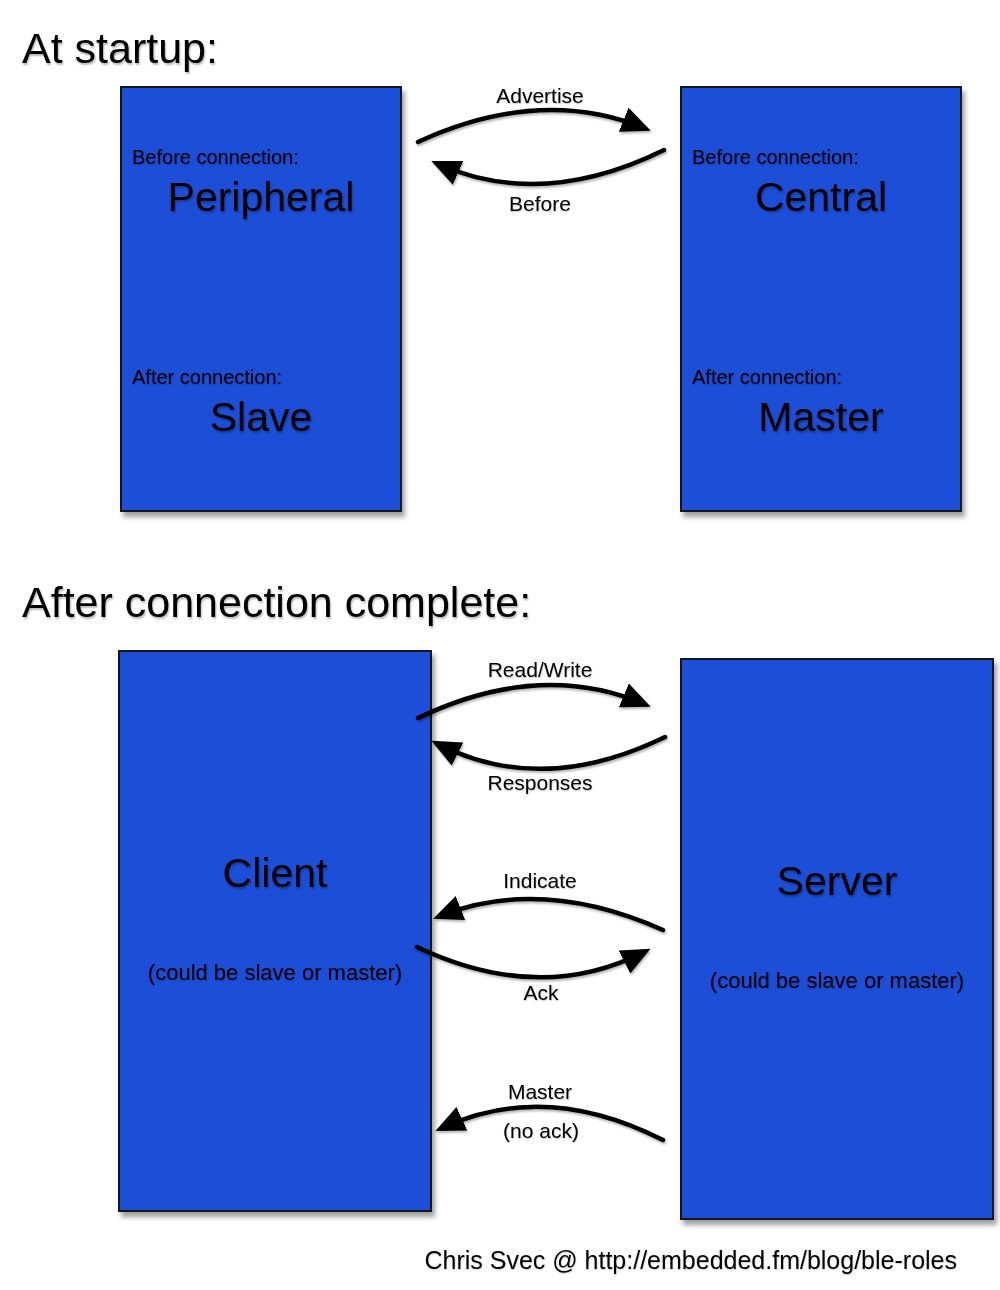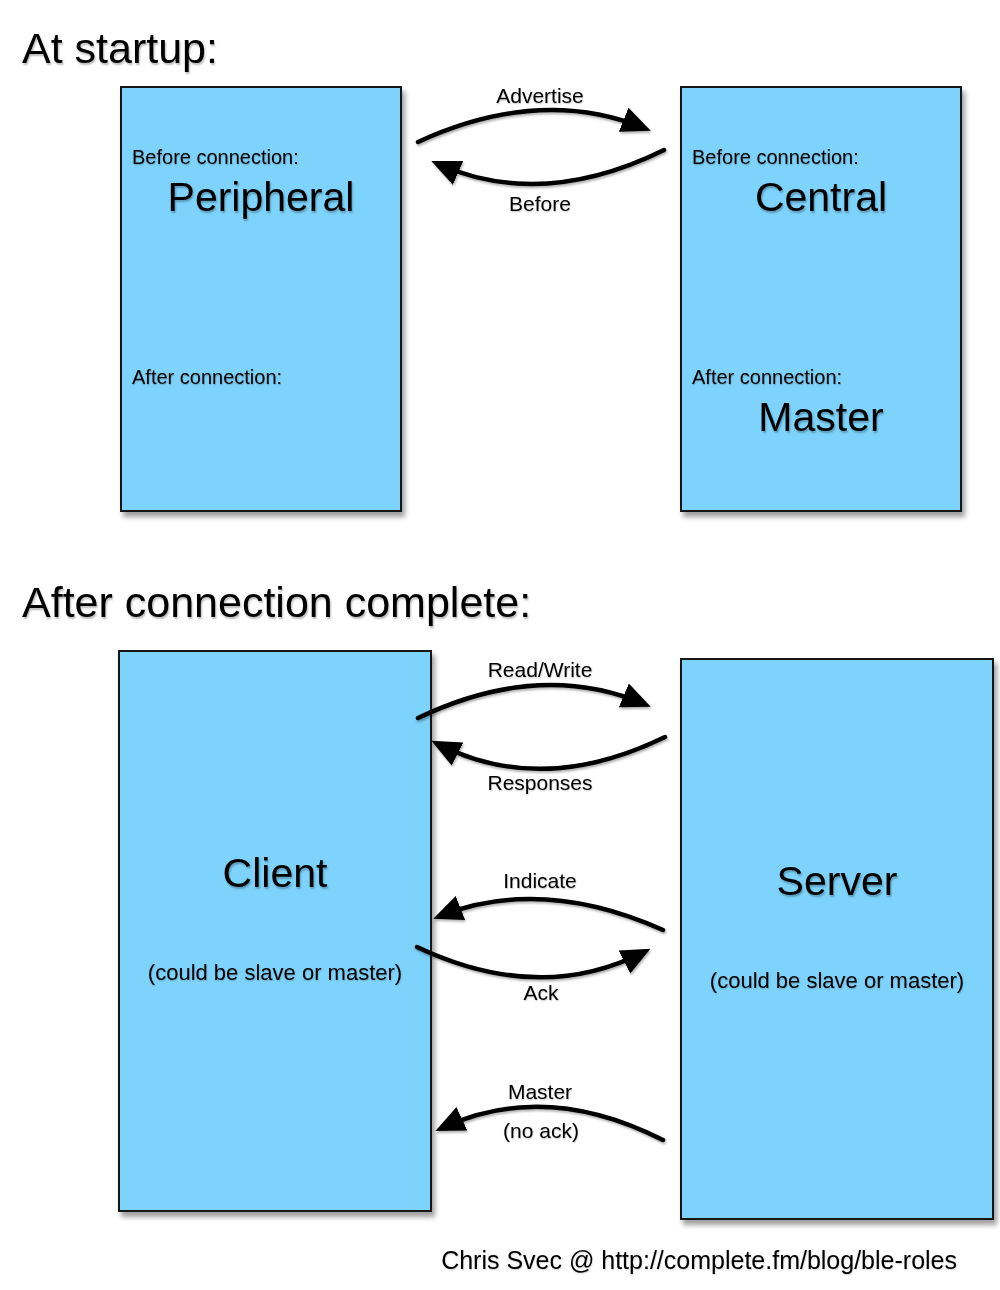--- a/index.html
+++ b/index.html
@@ -22,21 +22,21 @@
     font-size: 43px;
     font-weight: 400;
     letter-spacing: 0px;
     color: #000000;
     text-shadow: 1px 2px 2px rgba(0,0,0,0.28);
     white-space: nowrap;
   }
   .box {
     position: absolute;
     width: 278px;
-    background: #7dd3fc;
+    background: #1d4ed8;
     border: 2px solid #161616;
     box-shadow: 3px 5px 5px rgba(0,0,0,0.38);
   }
   .box-tall1 { height: 422px; }
   .box-tall2 { height: 558px; padding-left: 32px; }
   .conn-label {
     position: absolute;
     left: 10px;
     right: 6px;
     font-size: 20px;
@@ -101,20 +101,21 @@
 <body>
 
 <div class="canvas">
 
   <div class="heading" style="top: 24px;">At startup:</div>
 
   <div class="box box-tall1" style="left: 120px; top: 86px;">
     <div class="conn-label" style="top: 58px;">Before connection:</div>
     <div class="role-name" style="top: 86px;">Peripheral</div>
     <div class="conn-label" style="top: 278px;">After connection:</div>
+    <div class="role-name" style="top: 306px;">Slave</div>
   </div>
 
   <div class="box box-tall1" style="left: 680px; top: 86px;">
     <div class="conn-label" style="top: 58px;">Before connection:</div>
     <div class="role-name" style="top: 86px;">Central</div>
     <div class="conn-label" style="top: 278px;">After connection:</div>
     <div class="role-name" style="top: 306px;">Master</div>
   </div>
 
   <div class="heading" style="top: 578px;">After connection complete:</div>
@@ -154,15 +155,15 @@
   <div class="arrow-label" style="left: 540px; top: 84px;">Advertise</div>
   <div class="arrow-label" style="left: 540px; top: 192px;">Before</div>
 
   <div class="arrow-label" style="left: 540px; top: 658px;">Read/Write</div>
   <div class="arrow-label" style="left: 540px; top: 771px;">Responses</div>
   <div class="arrow-label" style="left: 540px; top: 869px;">Indicate</div>
   <div class="arrow-label" style="left: 541px; top: 981px;">Ack</div>
   <div class="arrow-label" style="left: 540px; top: 1080px;">Master</div>
   <div class="arrow-label" style="left: 541px; top: 1119px; text-align: center;">(no ack)</div>
 
-  <div class="attribution">Chris Svec @ http://complete.fm/blog/ble-roles</div>
+  <div class="attribution">Chris Svec @ http://embedded.fm/blog/ble-roles</div>
 
 </div>
 
 </body></html>

